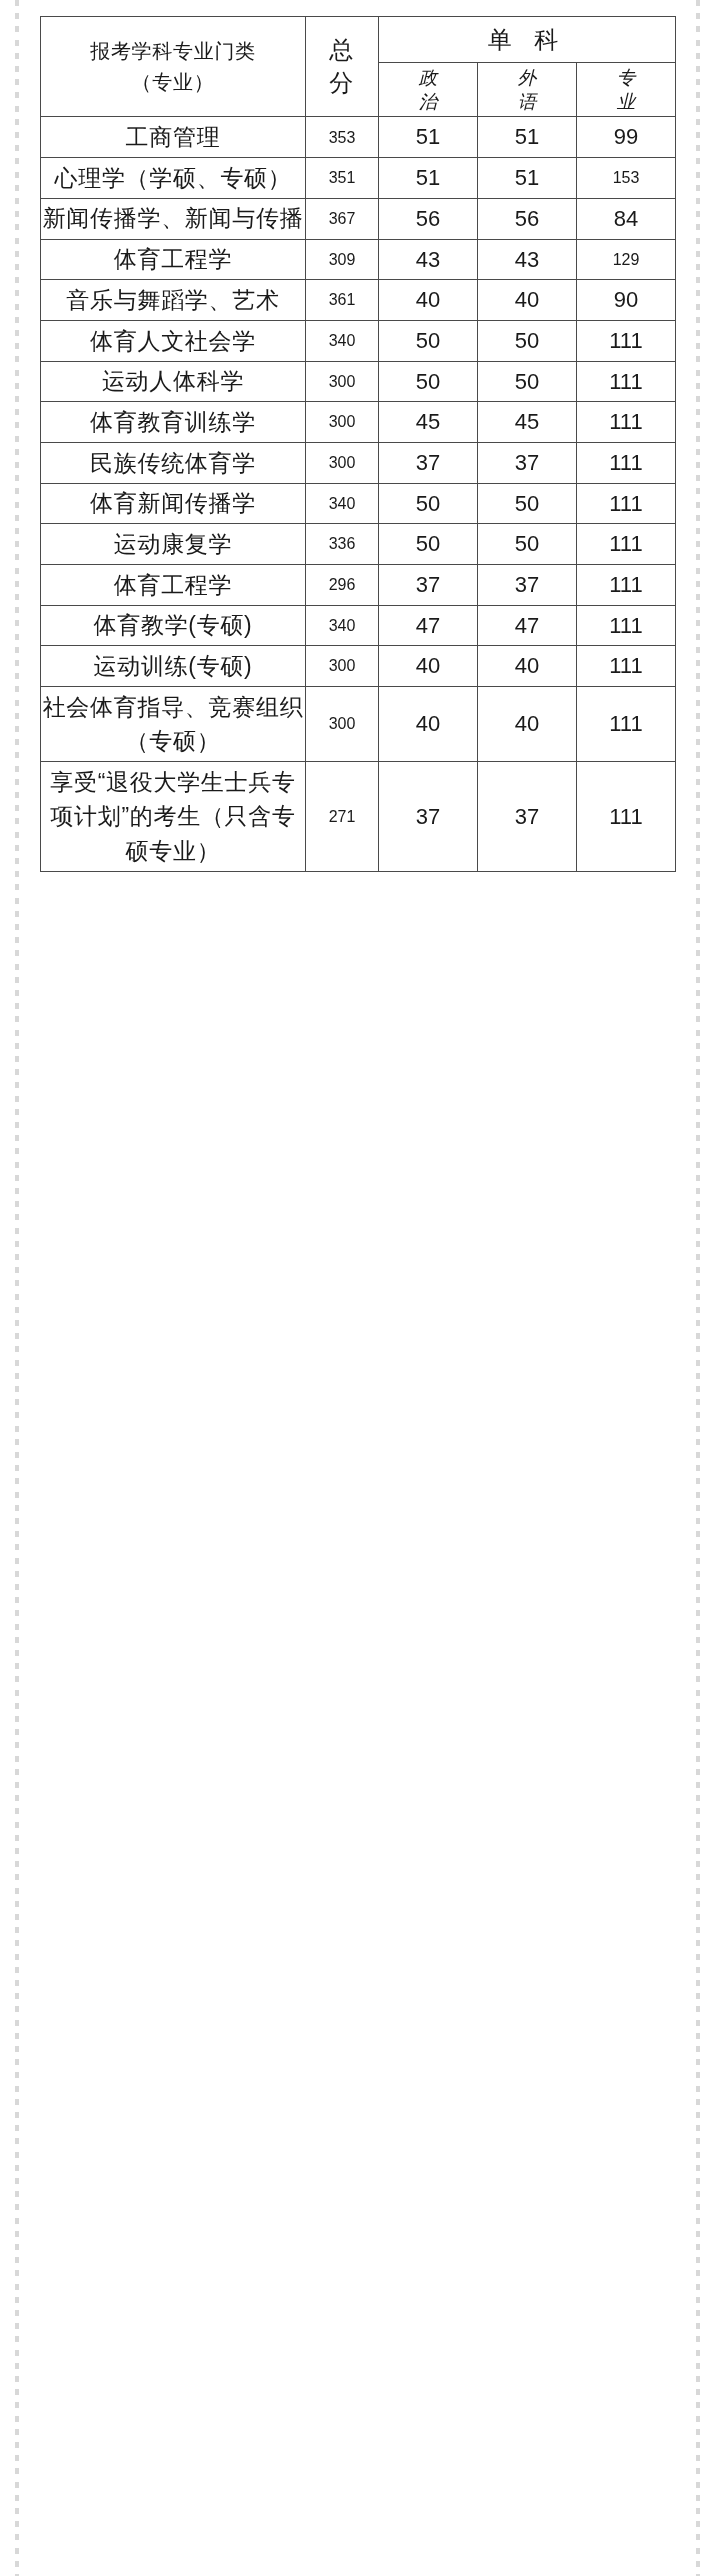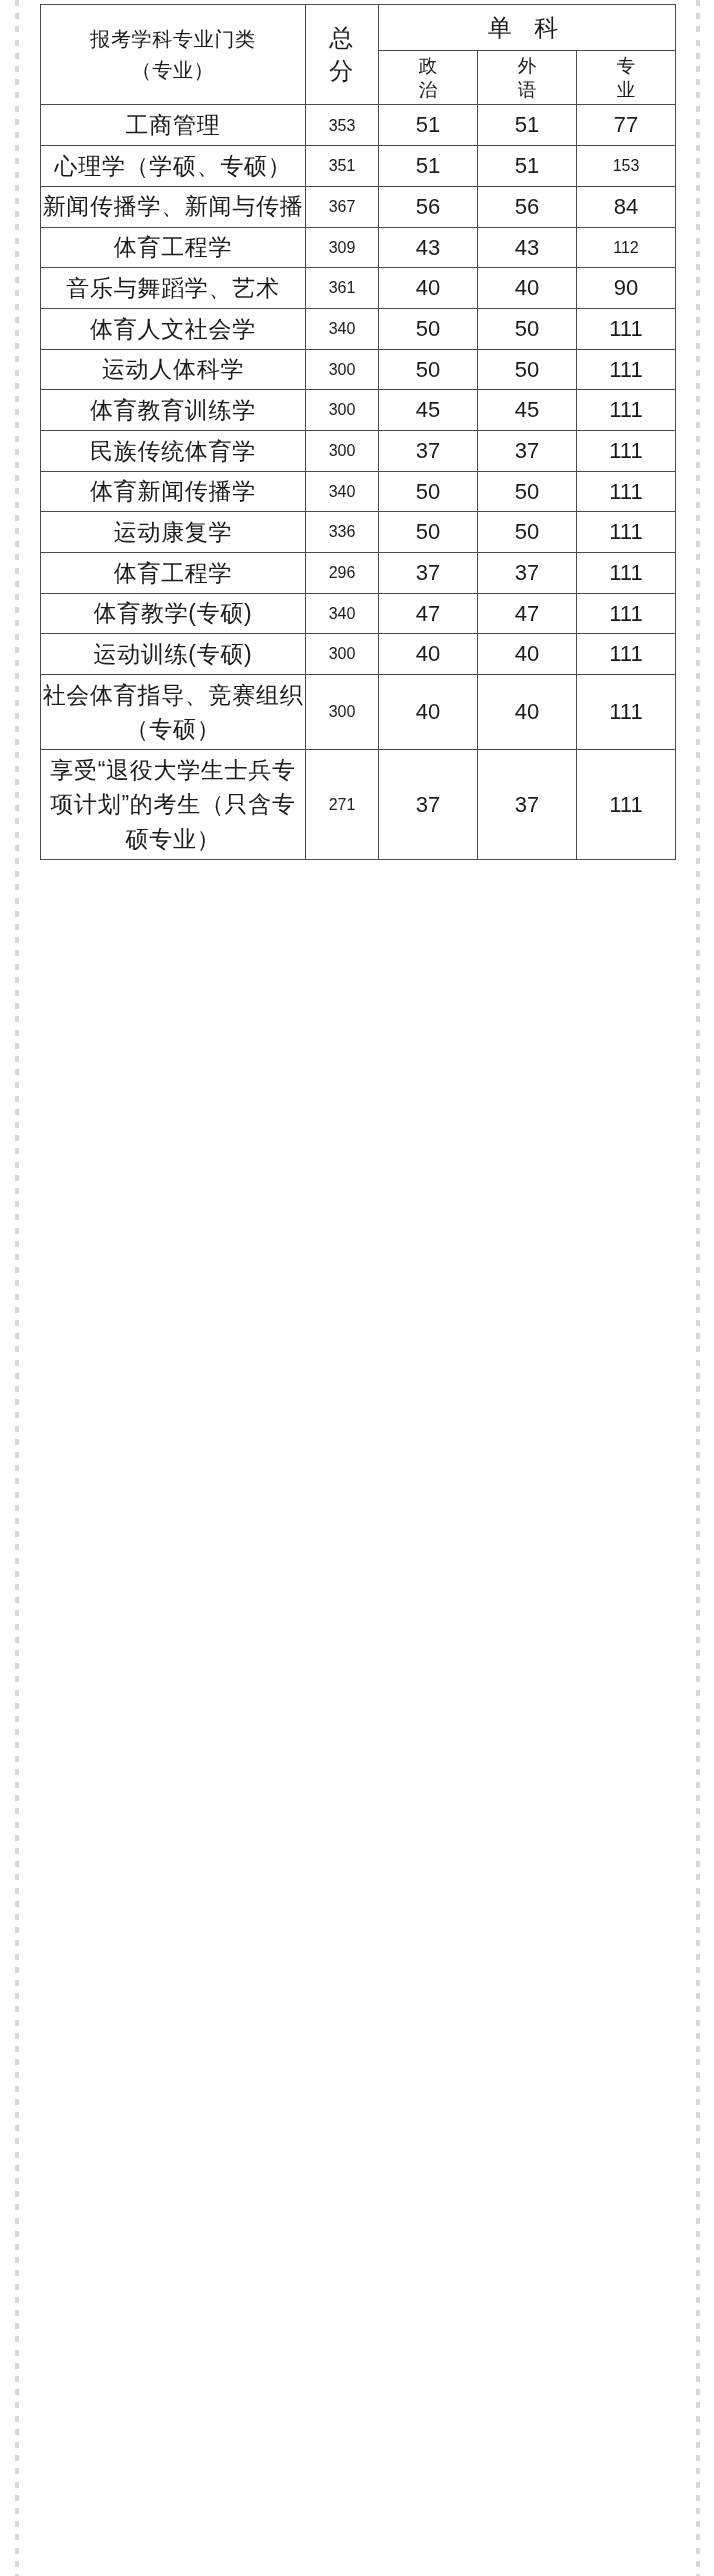--- a/index.html
+++ b/index.html
@@ -38,21 +38,21 @@
     top: 0;
     width: 714px;
     height: 2576px;
     box-sizing: border-box;
     padding: 0 40px;
   }
 
   table.score-table {
     border-collapse: collapse;
     width: 635px;
-    margin: 4px auto;
+    margin: 16px auto;
     table-layout: fixed;
     background: #ffffff;
   }
   table.score-table th,
   table.score-table td {
     border: 1.3px solid #4a4a4a;
     text-align: center;
     vertical-align: middle;
     color: #1a1a1a;
     font-weight: 400;
@@ -82,20 +82,21 @@
     font-weight: 700;
     letter-spacing: 8px;
     padding: 9.3px 0 8px 8px;
     height: 40px;
   }
   th.head-sub {
     font-size: 18.5px;
     line-height: 1.3;
     letter-spacing: 0.7px;
     padding: 8px 0;
+    font-style: italic;
   }
   th.head-sub .v {
     display: inline-block;
     width: 1em;
     word-break: break-all;
     white-space: normal;
   }
 
   
   td.major {
@@ -151,21 +152,21 @@
         <th class="head-sub"><span class="v">专业</span></th>
       </tr>
     </thead>
     <tbody>
 
       <tr>
         <td class="major">工商管理</td>
         <td class="num total">353</td>
         <td class="num">51</td>
         <td class="num">51</td>
-        <td class="num">77</td>
+        <td class="num">99</td>
       </tr>
 
       <tr>
         <td class="major">心理学（学硕、专硕）</td>
         <td class="num total">351</td>
         <td class="num">51</td>
         <td class="num">51</td>
         <td class="num total">153</td>
       </tr>
 
@@ -175,21 +176,21 @@
         <td class="num">56</td>
         <td class="num">56</td>
         <td class="num">84</td>
       </tr>
 
       <tr>
         <td class="major">体育工程学</td>
         <td class="num total">309</td>
         <td class="num">43</td>
         <td class="num">43</td>
-        <td class="num total">112</td>
+        <td class="num total">129</td>
       </tr>
 
       <tr>
         <td class="major">音乐与舞蹈学、艺术</td>
         <td class="num total">361</td>
         <td class="num">40</td>
         <td class="num">40</td>
         <td class="num">90</td>
       </tr>
 

